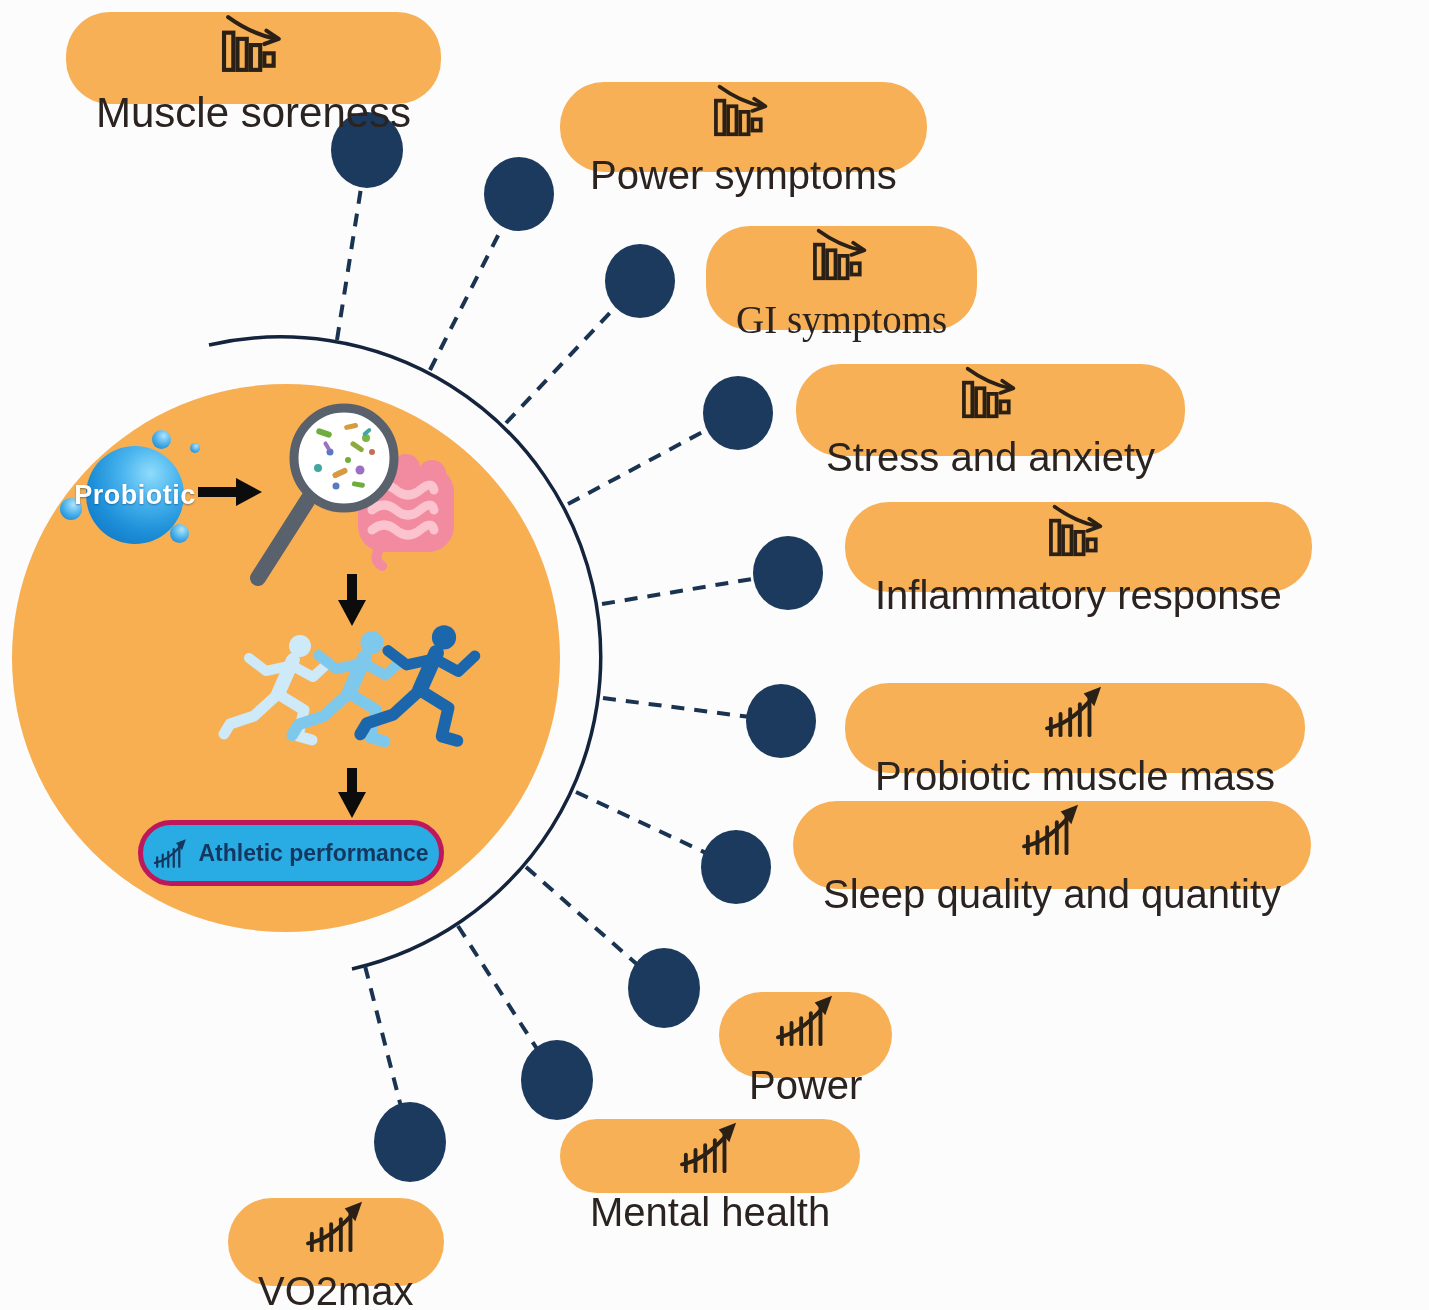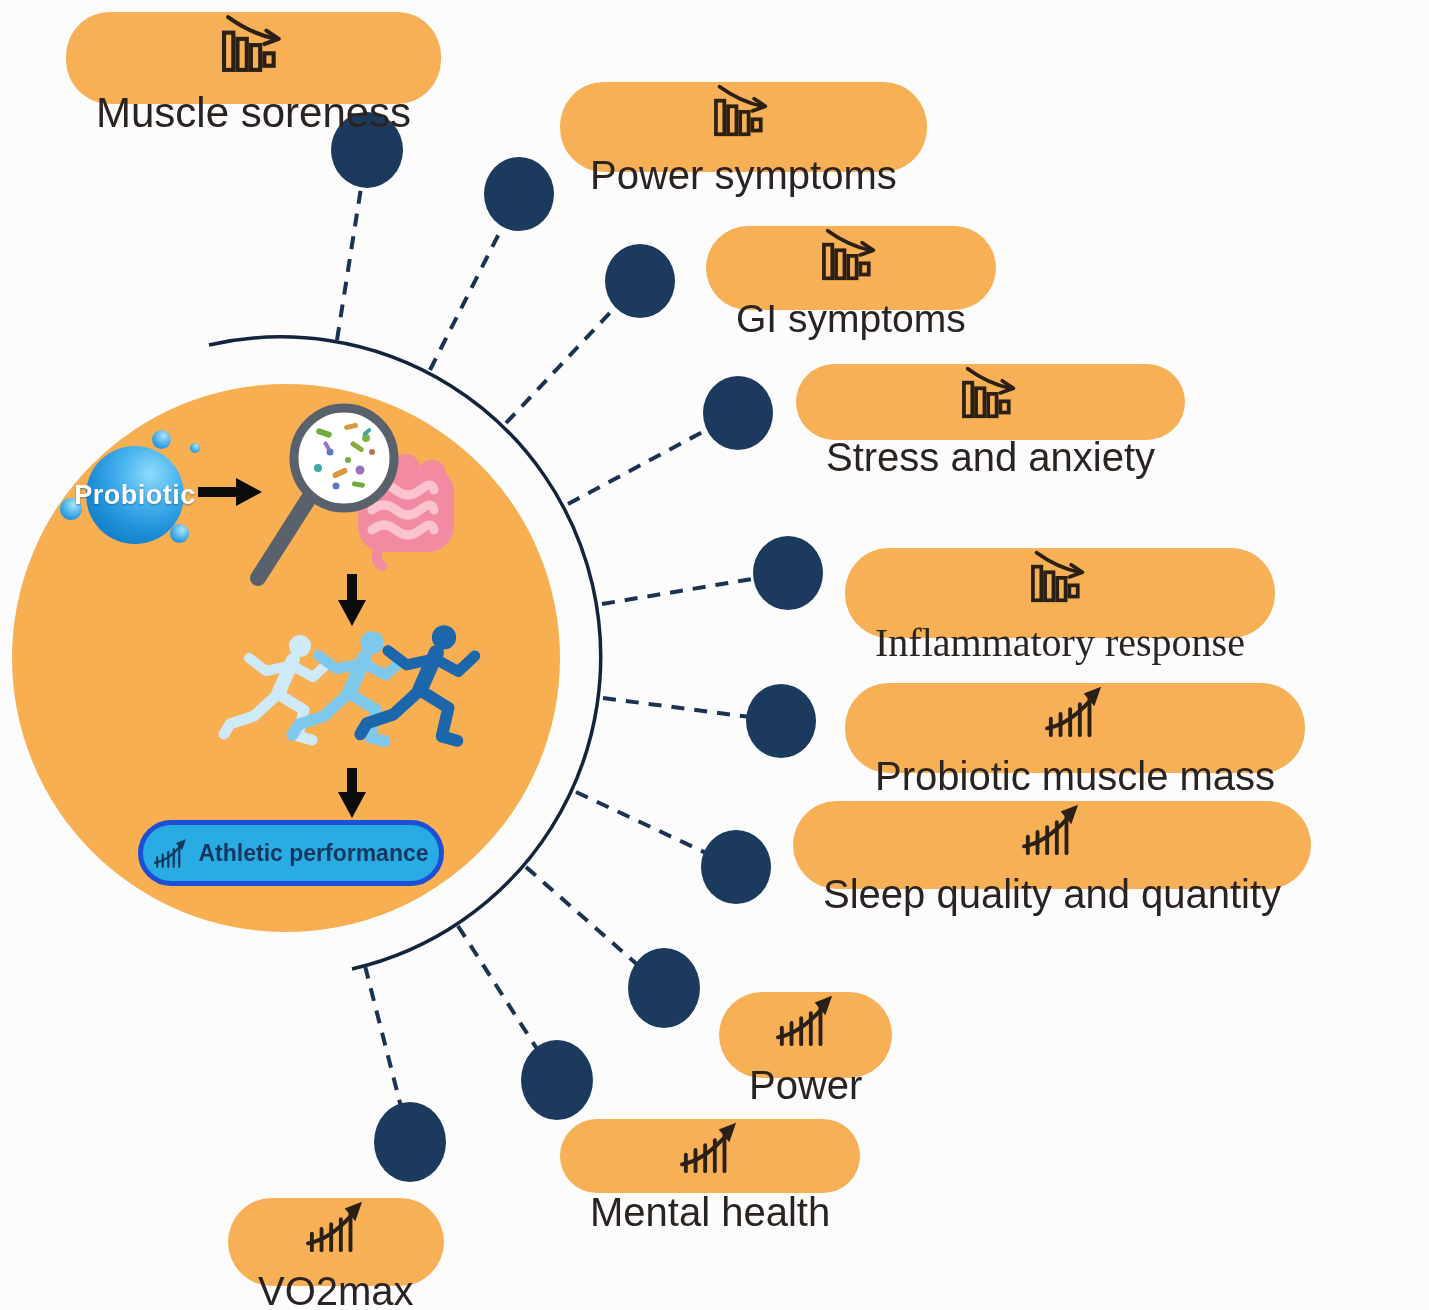--- a/index.html
+++ b/index.html
@@ -23,23 +23,23 @@
     color:#2B2320;
     font-weight:500;
     white-space:nowrap;
     flex-direction:column;
   }
   .pill .trend{flex:0 0 auto;color:#2b2016;}
   .trend{width:62px;height:56px;}
   .p1 .trend{width:70px;height:62px;}
   .p1{left:66px;top:12px;height:92px;font-size:42px;}
   .p2{left:560px;top:82px;height:90px;font-size:40px;}
-  .p3{left:706px;top:226px;height:84px;font-size:39px;}
-  .p4{left:796px;top:364px;height:76px;font-size:40px;}
-  .p5{left:845px;top:548px;height:90px;font-size:40px;font-family:Liberation Serif, serif;}
+  .p3{left:706px;top:226px;height:104px;font-size:39px;font-family:Liberation Serif, serif;}
+  .p4{left:796px;top:364px;height:92px;font-size:40px;}
+  .p5{left:845px;top:502px;height:90px;font-size:40px;}
   .p6{left:845px;top:683px;height:90px;font-size:40px;}
   .p7{left:793px;top:801px;height:88px;font-size:40px;}
   .p8{left:719px;top:992px;height:86px;font-size:40px;}
   .p9{left:560px;top:1119px;height:74px;font-size:40px;}
   .p10{left:228px;top:1198px;height:88px;font-size:40px;}
 
   
   .probiotic-ball{
     position:absolute;left:86px;top:446px;width:98px;height:98px;
     border-radius:50%;
@@ -54,21 +54,21 @@
   }
   .bub1{left:60px;top:498px;width:22px;height:22px;}
   .bub2{left:152px;top:430px;width:19px;height:19px;}
   .bub3{left:170px;top:524px;width:19px;height:19px;}
   .bub4{left:190px;top:443px;width:10px;height:10px;}
 
   
   .athletic-badge{
     position:absolute;left:138px;top:820px;width:306px;height:66px;
     background:#29ACE3;
-    border:5px solid #1d4ed8;border-radius:38px;
+    border:5px solid #be185d;border-radius:38px;
     box-sizing:border-box;
     display:flex;align-items:center;justify-content:center;gap:9px;
     color:#14375f;font-size:23px;font-weight:700;
     white-space:nowrap;
   }
   .athletic-badge .trend{width:36px;height:32px;color:#14375f;}
 </style>
 </head>
 <body>
 

